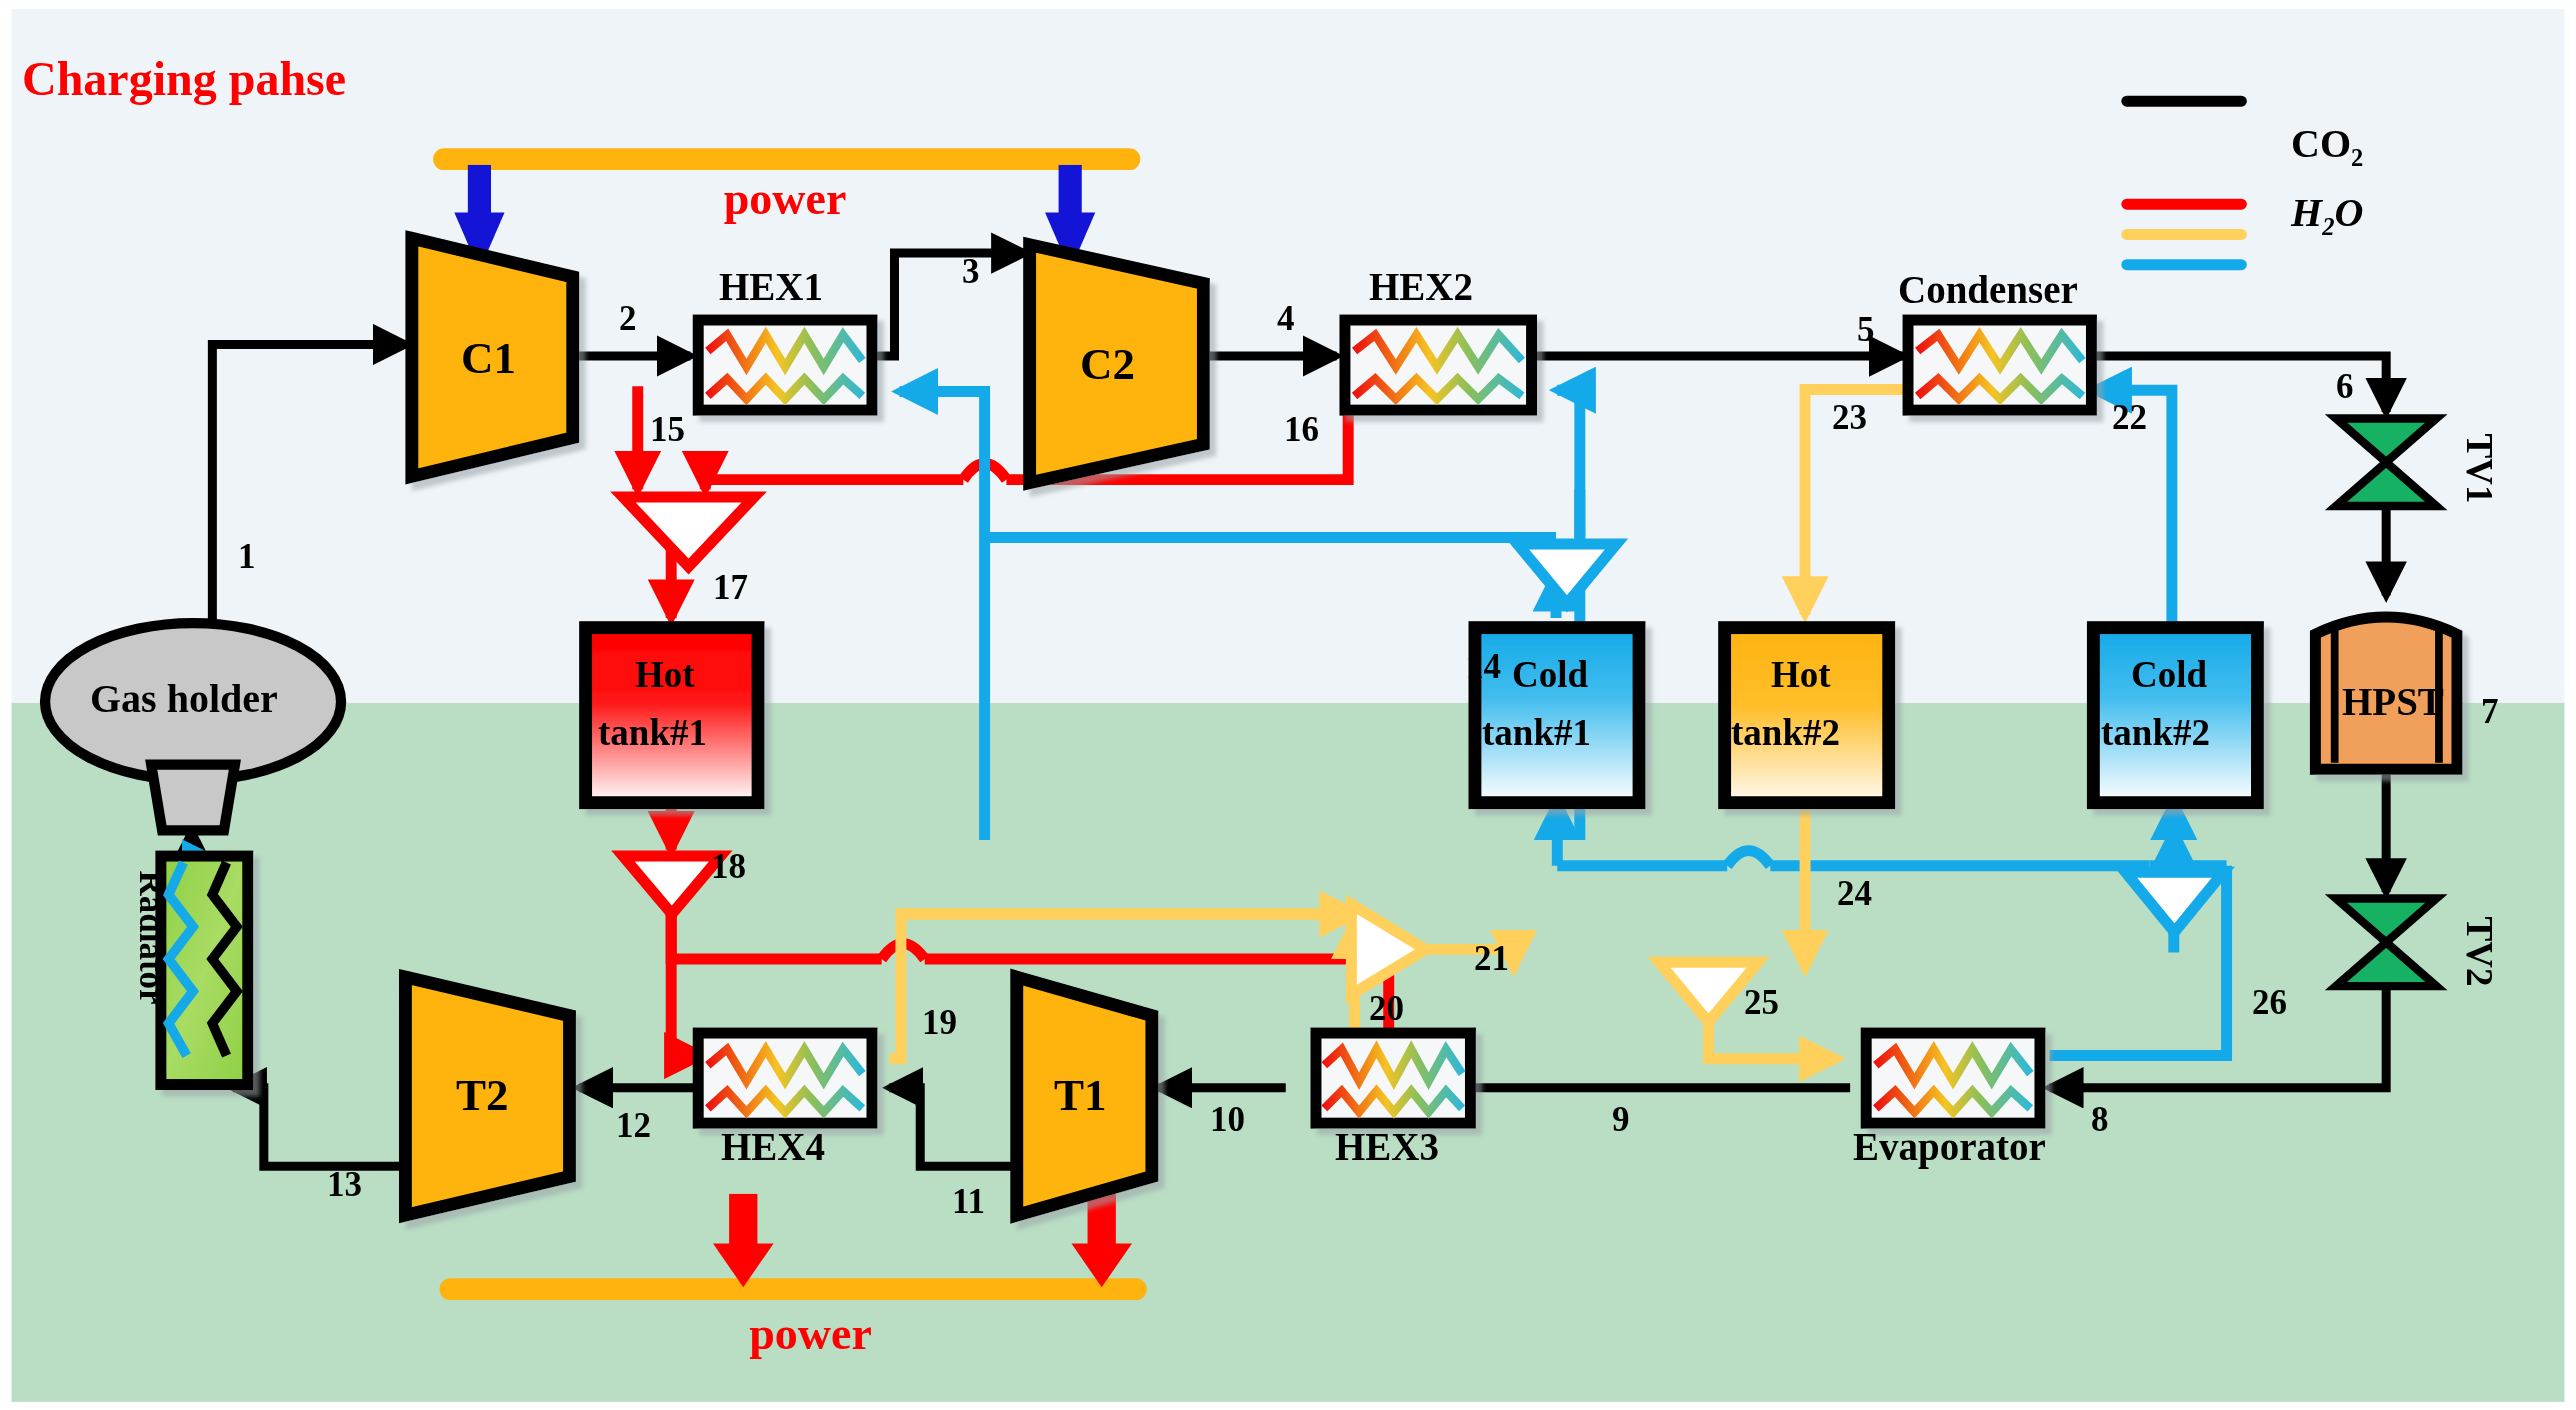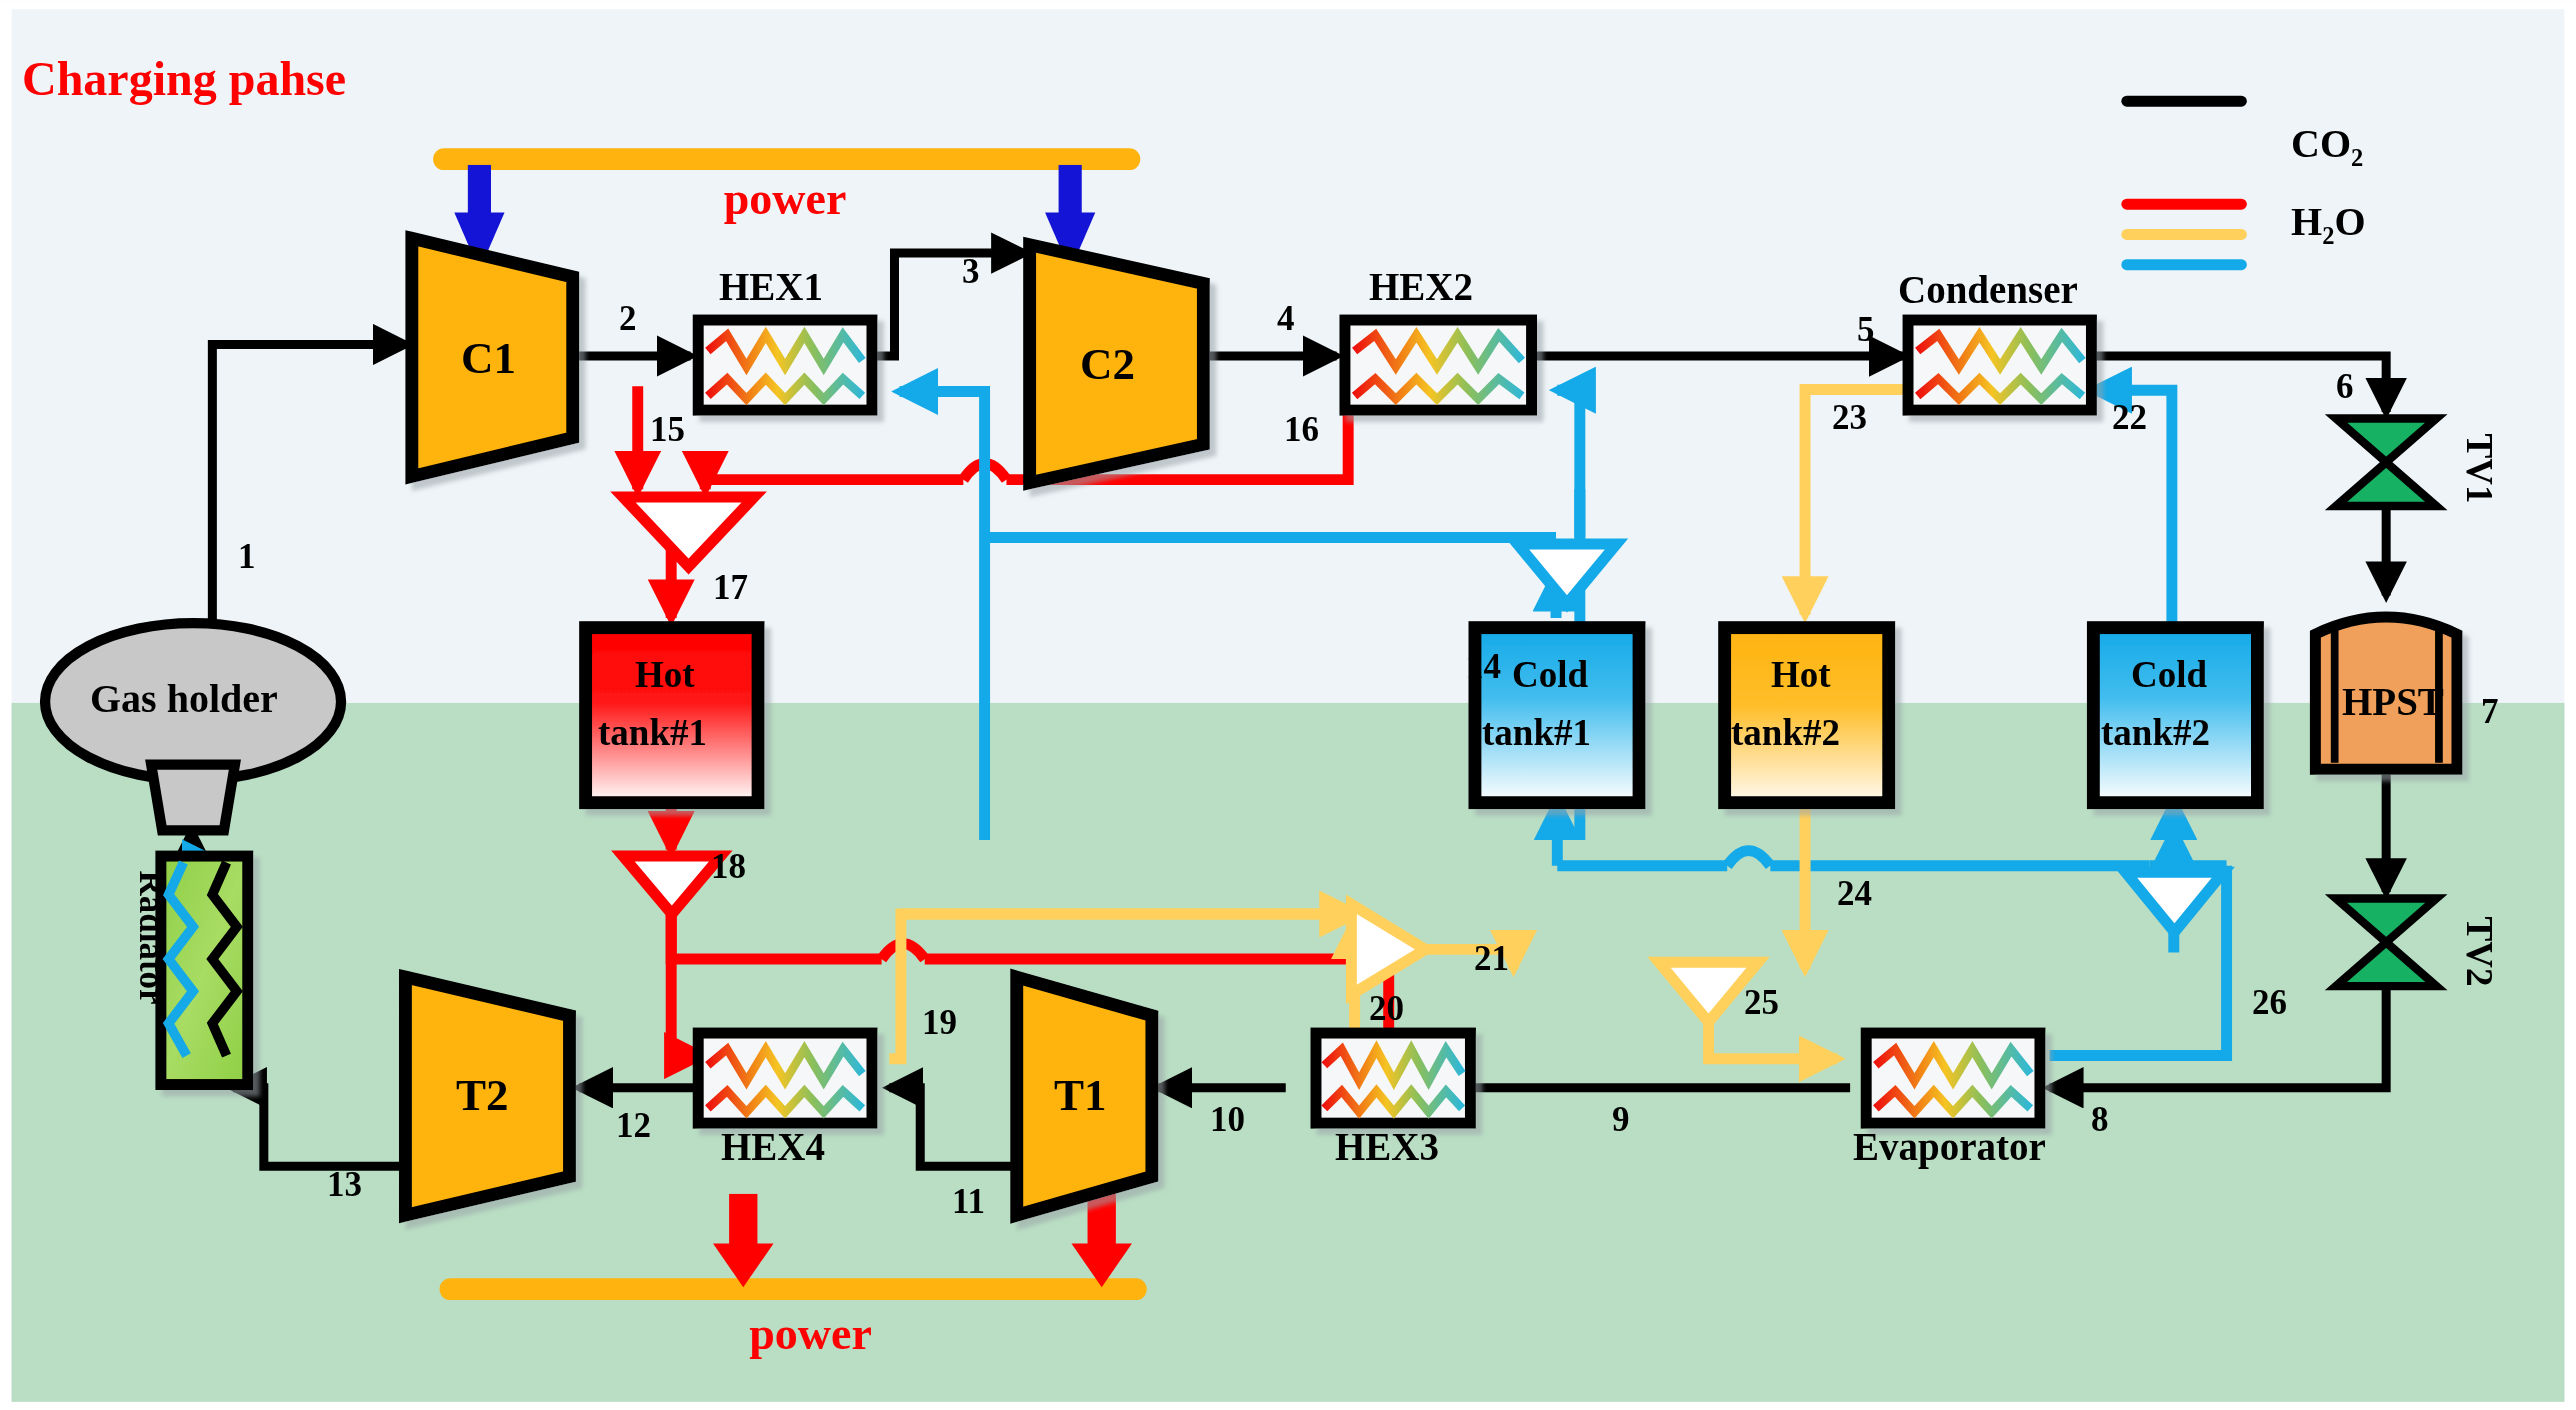--- a/index.html
+++ b/index.html
@@ -321,21 +321,21 @@
 </svg>
 
 <div class="phase" style="left:22px;top:55px;font-size:48px;">Charging pahse</div>
 
 <div class="pwr" style="left:560px;top:175px;width:450px;font-size:46px;">power</div>
 <div class="pwr" style="left:566px;top:1310px;width:489px;font-size:46px;">power</div>
 
 <div class="eq" style="left:2291px;top:76px;font-size:40px;margin-top:48px;">
   <span>CO</span><sub style="font-size:24.5px;">2</sub>
 </div>
-<div class="eq" style="left:2291px;top:202px;font-size:40px;">
+<div class="eq" style="left:2291px;top:193px;font-size:40px;font-style:italic;">
   <span>H</span><sub style="font-size:24.5px;">2</sub><span>O</span>
 </div>
 
 <div class="eq" style="left:461px;top:336px;font-size:45px;text-align:right;">C1</div>
 <div class="eq" style="left:1080px;top:342px;font-size:45px;">C2</div>
 <div class="eq" style="left:1054px;top:1073px;font-size:45px;">T1</div>
 <div class="eq" style="left:456px;top:1073px;font-size:45px;">T2</div>
 
 <div class="eq" style="left:719px;top:267px;font-size:39px;">HEX1</div>
 <div class="eq" style="left:1369px;top:267px;font-size:39px;">HEX2</div>

